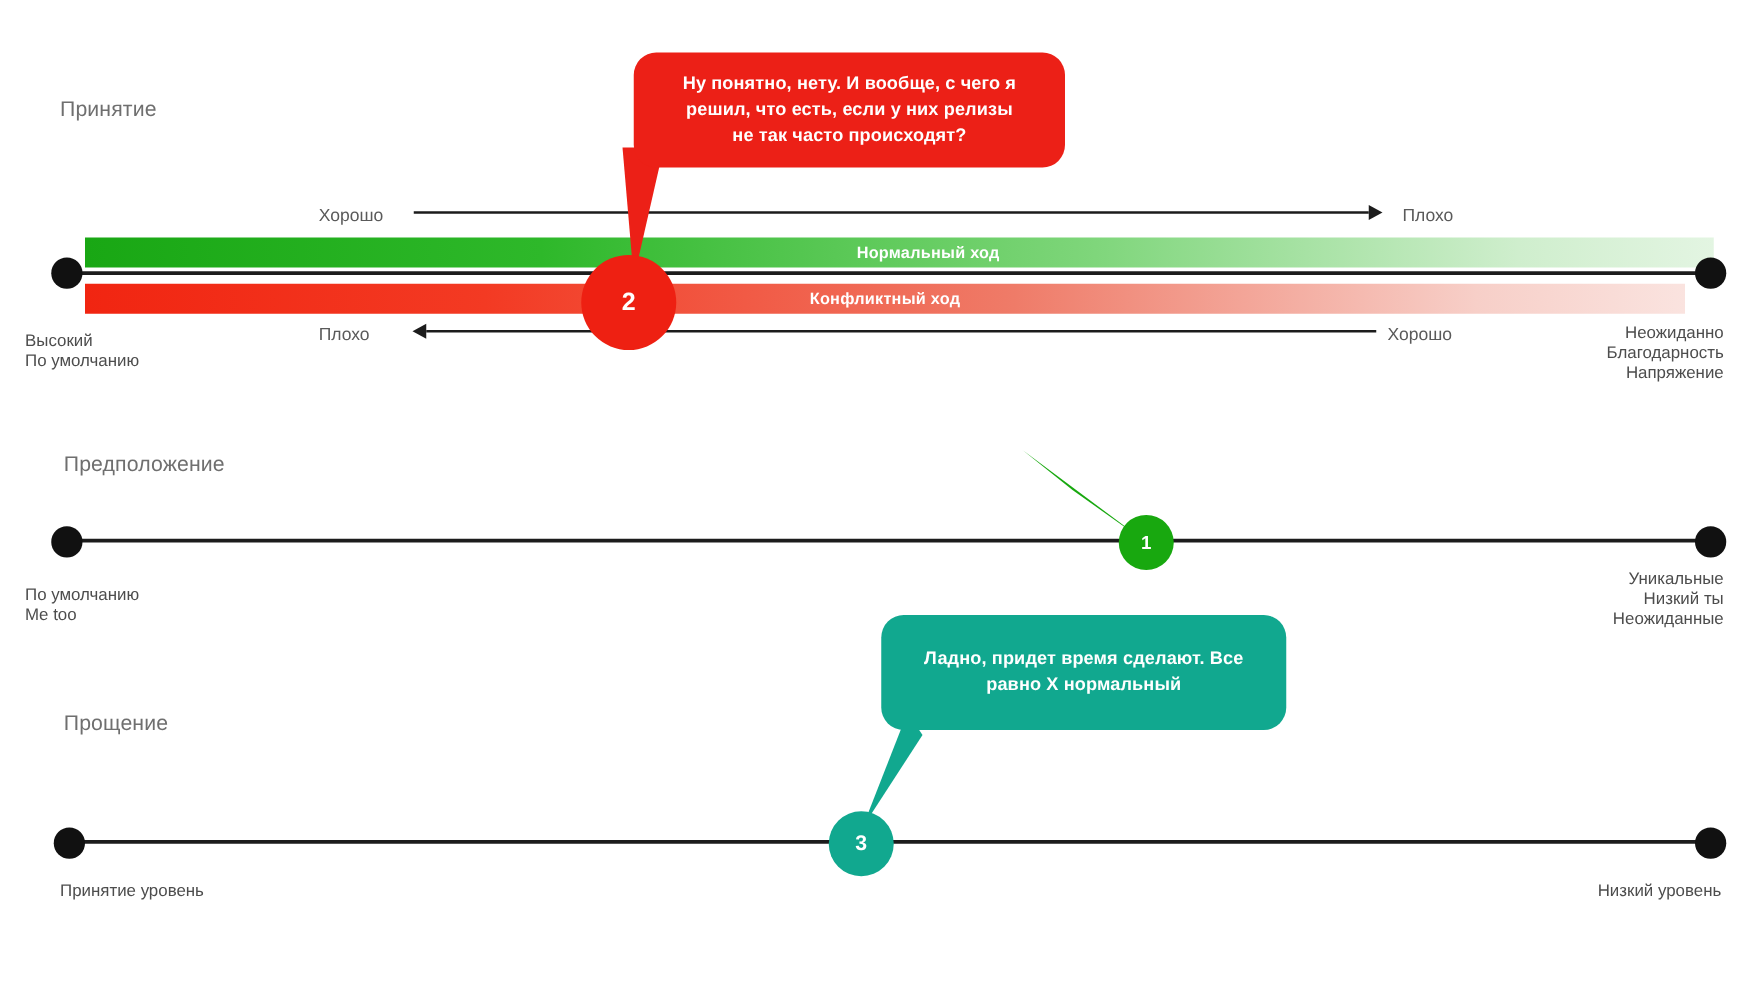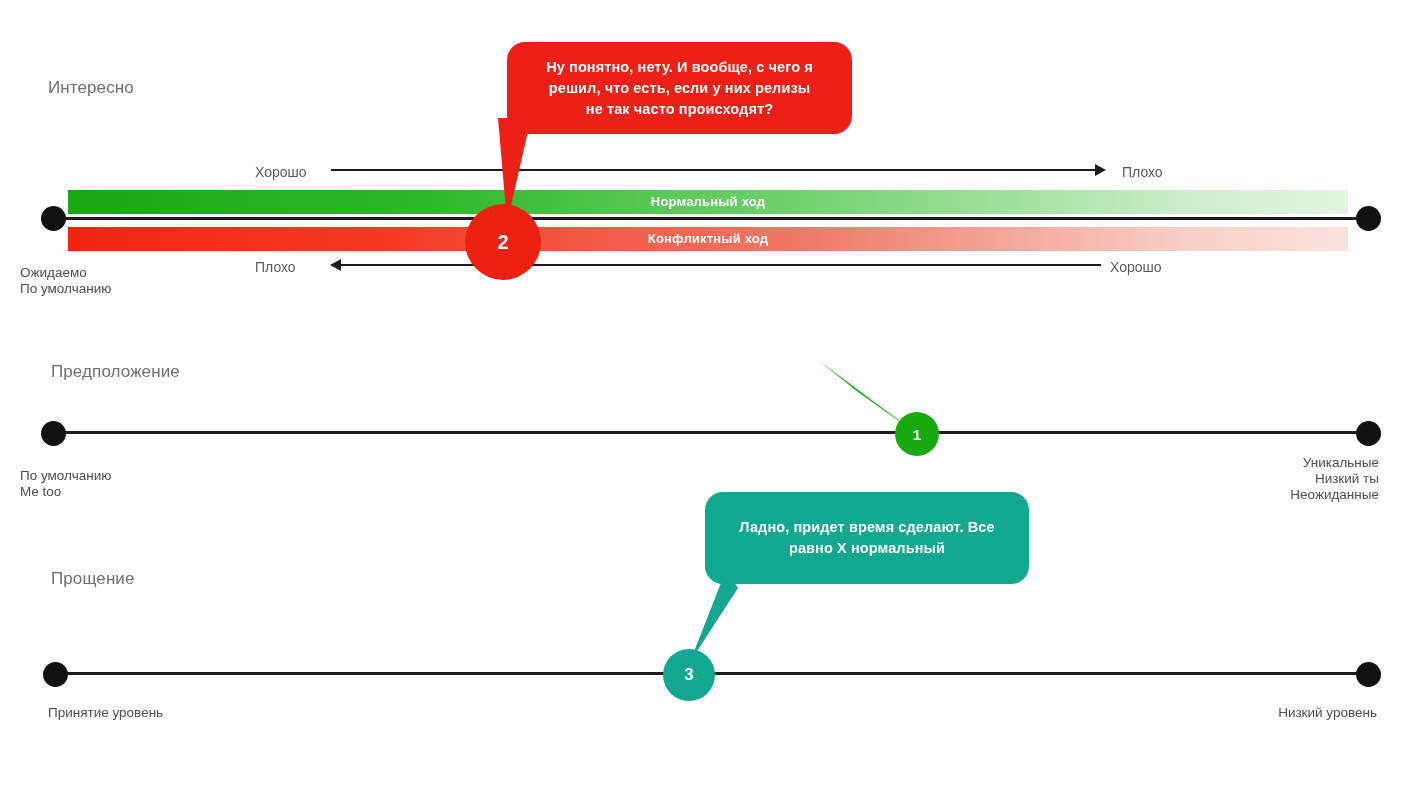--- a/index.html
+++ b/index.html
@@ -66,51 +66,56 @@
   }
   .marker-red{background:#ee2012;font-size:20px;}
   .marker-green{background:#18a80f;font-size:15px;}
   .marker-teal{background:#11a88f;font-size:17px;}
 </style>
 </head>
 <body>
 
 <div class="stage">
 
-  <div class="section-title" style="left:48px;top:78px;">Интересно</div>
+  <div class="section-title" style="left:48px;top:78px;">Принятие</div>
 
   <div class="tick-label" style="left:255px;top:164px;">Хорошо</div>
   <div class="arrow-wrap" style="left:331px;top:164px;width:775px;height:12px;">
     <div class="arrow-shaft" style="left:0;width:764px;"></div>
     <div class="arrow-head r" style="left:764px;"></div>
   </div>
   <div class="tick-label" style="left:1122px;top:164px;">Плохо</div>
 
-  <div class="bar bar-green" style="left:68px;top:190px;width:1280px;">
+  <div class="bar bar-green" style="left:68px;top:190px;width:1280px;padding-left:23px;">
     <div class="bar-label">Нормальный ход</div>
   </div>
 
   <div class="axis-line" style="left:53px;top:217px;width:1315px;"></div>
   <div class="axis-dot" style="left:41px;top:206px;width:25px;height:25px;"></div>
   <div class="axis-dot" style="left:1356px;top:206px;width:25px;height:25px;"></div>
 
   <div class="bar bar-red" style="left:68px;top:227px;width:1280px;">
     <div class="bar-label">Конфликтный ход</div>
   </div>
 
   <div class="tick-label" style="left:255px;top:259px;">Плохо</div>
   <div class="arrow-wrap" style="left:330px;top:259px;width:775px;height:12px;">
     <div class="arrow-head l" style="left:0;"></div>
     <div class="arrow-shaft" style="left:11px;width:760px;"></div>
   </div>
   <div class="tick-label" style="left:1110px;top:259px;">Хорошо</div>
 
   <div class="end-label" style="left:20px;top:265px;">
-    <div>Ожидаемо</div>
+    <div>Высокий</div>
     <div>По умолчанию</div>
+  </div>
+  <div class="end-label right" style="right:22px;top:258px;">
+    <div>Неожиданно</div>
+    <div>Благодарность</div>
+    <div>Напряжение</div>
   </div>
 
   <div class="section-title" style="left:51px;top:362px;text-align:right;">Предположение</div>
 
   <div class="axis-line" style="left:53px;top:431px;width:1315px;"></div>
   <div class="axis-dot" style="left:41px;top:421px;width:25px;height:25px;"></div>
   <div class="axis-dot" style="left:1356px;top:421px;width:25px;height:25px;"></div>
 
   <div class="end-label" style="left:20px;top:468px;">
     <div>По умолчанию</div>

